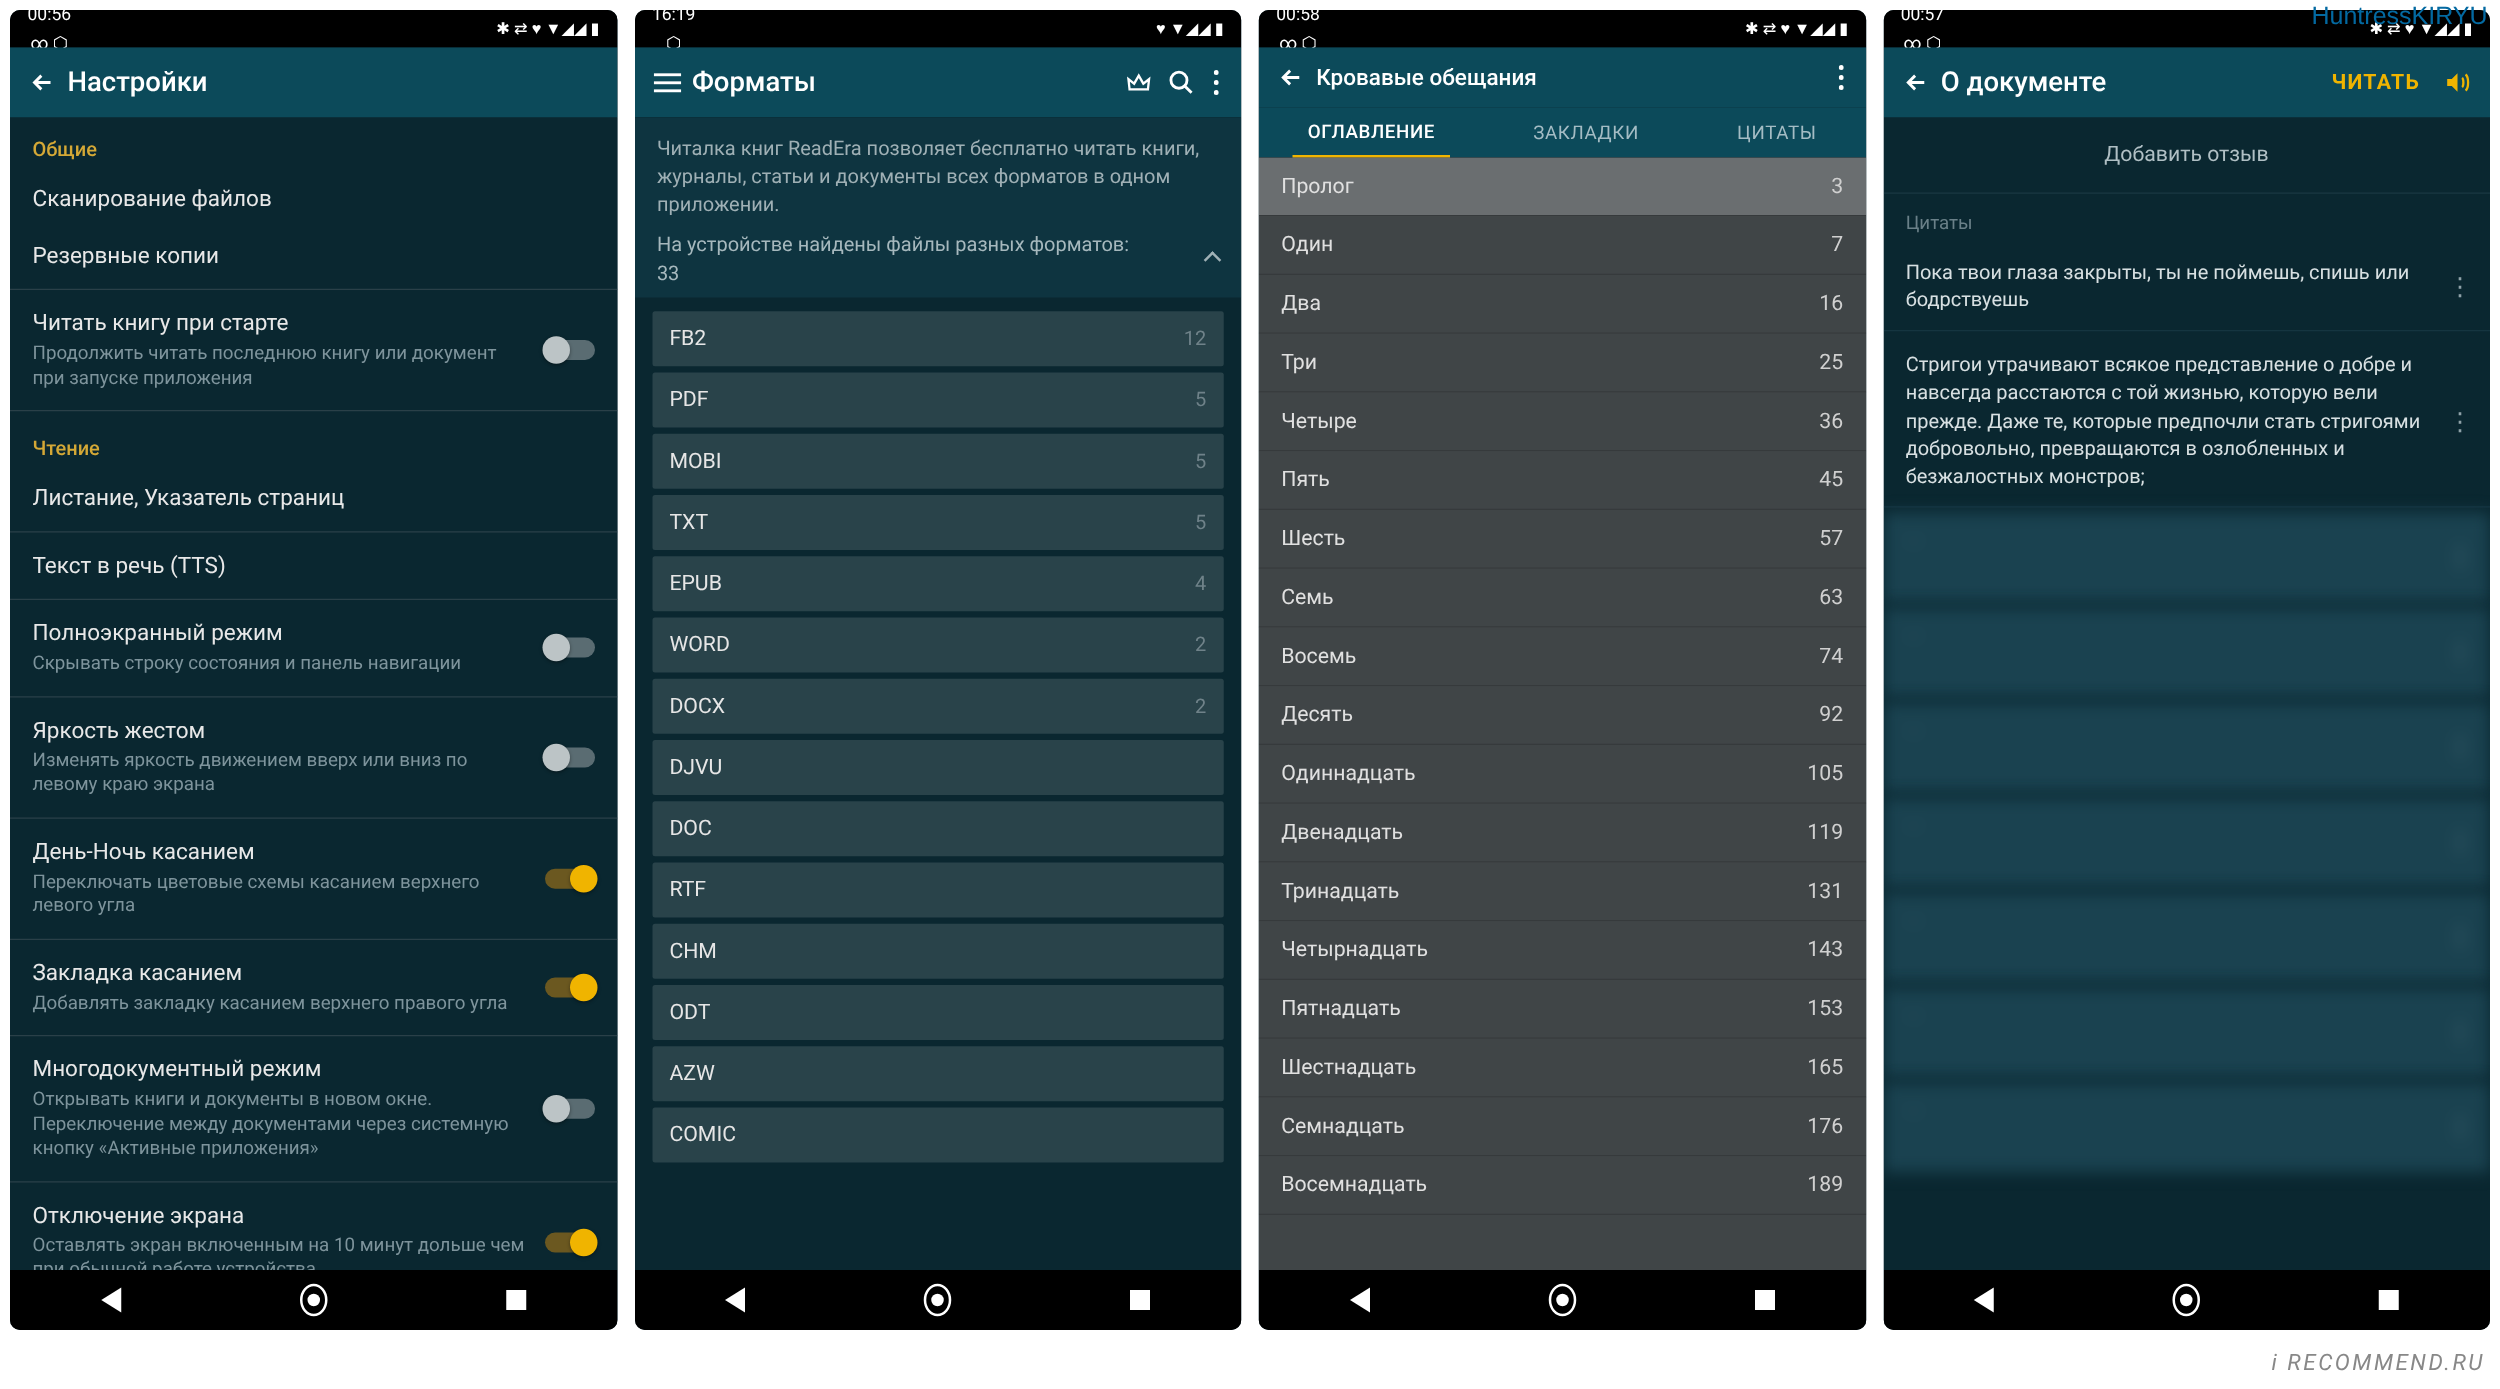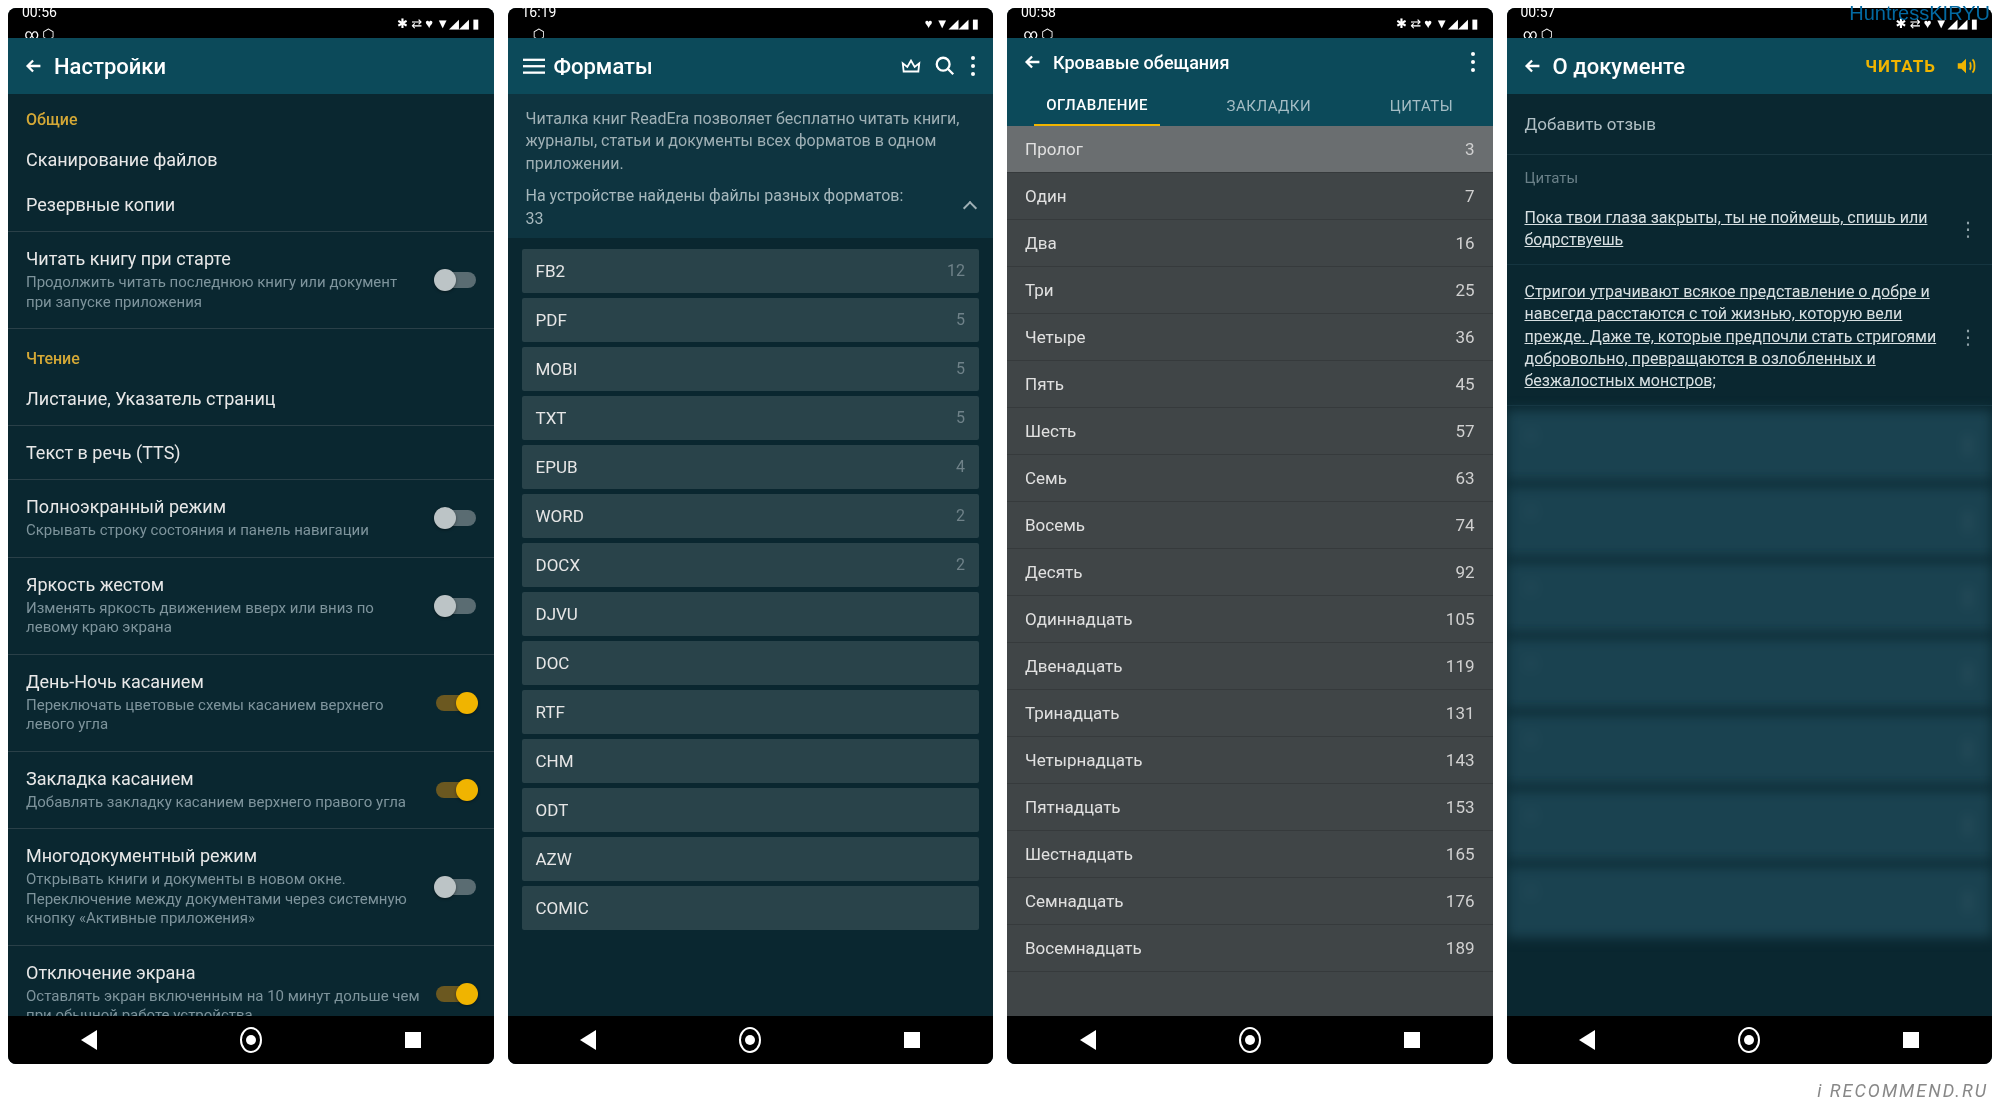--- a/index.html
+++ b/index.html
@@ -124,31 +124,30 @@
     color: #e0e0e0;
     font-size: 17px;
     border-bottom: 1px solid #363a3c;
     cursor: pointer;
     background: #404547;
   }
   .toc-item.active { background: #6a6e70; align-items: center; }
   .toc-page { color: #d0d0d0; }
 
   
-  .review-row { padding: 20px 18px; color: #b0bfc4; font-size: 17px; border-bottom: 1px solid #1a3842; cursor:pointer; }
+  .review-row { padding: 20px 18px; color: #b0bfc4; font-size: 17px; border-bottom: 1px solid #1a3842; cursor:pointer;text-align:center; }
   .quotes-label { padding: 14px 18px 4px; color: #6a8088; font-size: 15px; }
   .quote-item {
     margin: 4px 0 0;
     padding: 12px 46px 12px 18px;
     color: #d8e0e2;
     font-size: 16px;
     line-height: 1.4;
     border-bottom: 1px solid #153540;
     position: relative;
-    text-decoration: underline;
   }
   .quote-item.blurred { filter: blur(6px); background: #1a4250; height: 72px; color: #406070; }
   .quote-menu { position: absolute; right: 14px; top: 50%; transform: translateY(-50%); color: #8fa2a8; font-size: 20px; cursor:pointer; line-height:1; letter-spacing:0; }
   .read-btn { color: #f0b400; font-weight: 700; font-size: 17px; letter-spacing: 1px; cursor:pointer; }
   .speaker-btn { color: #f0b400; cursor:pointer; }
 
   .nav-bar {
     height: 48px;
     background: #000;
     display: flex;

